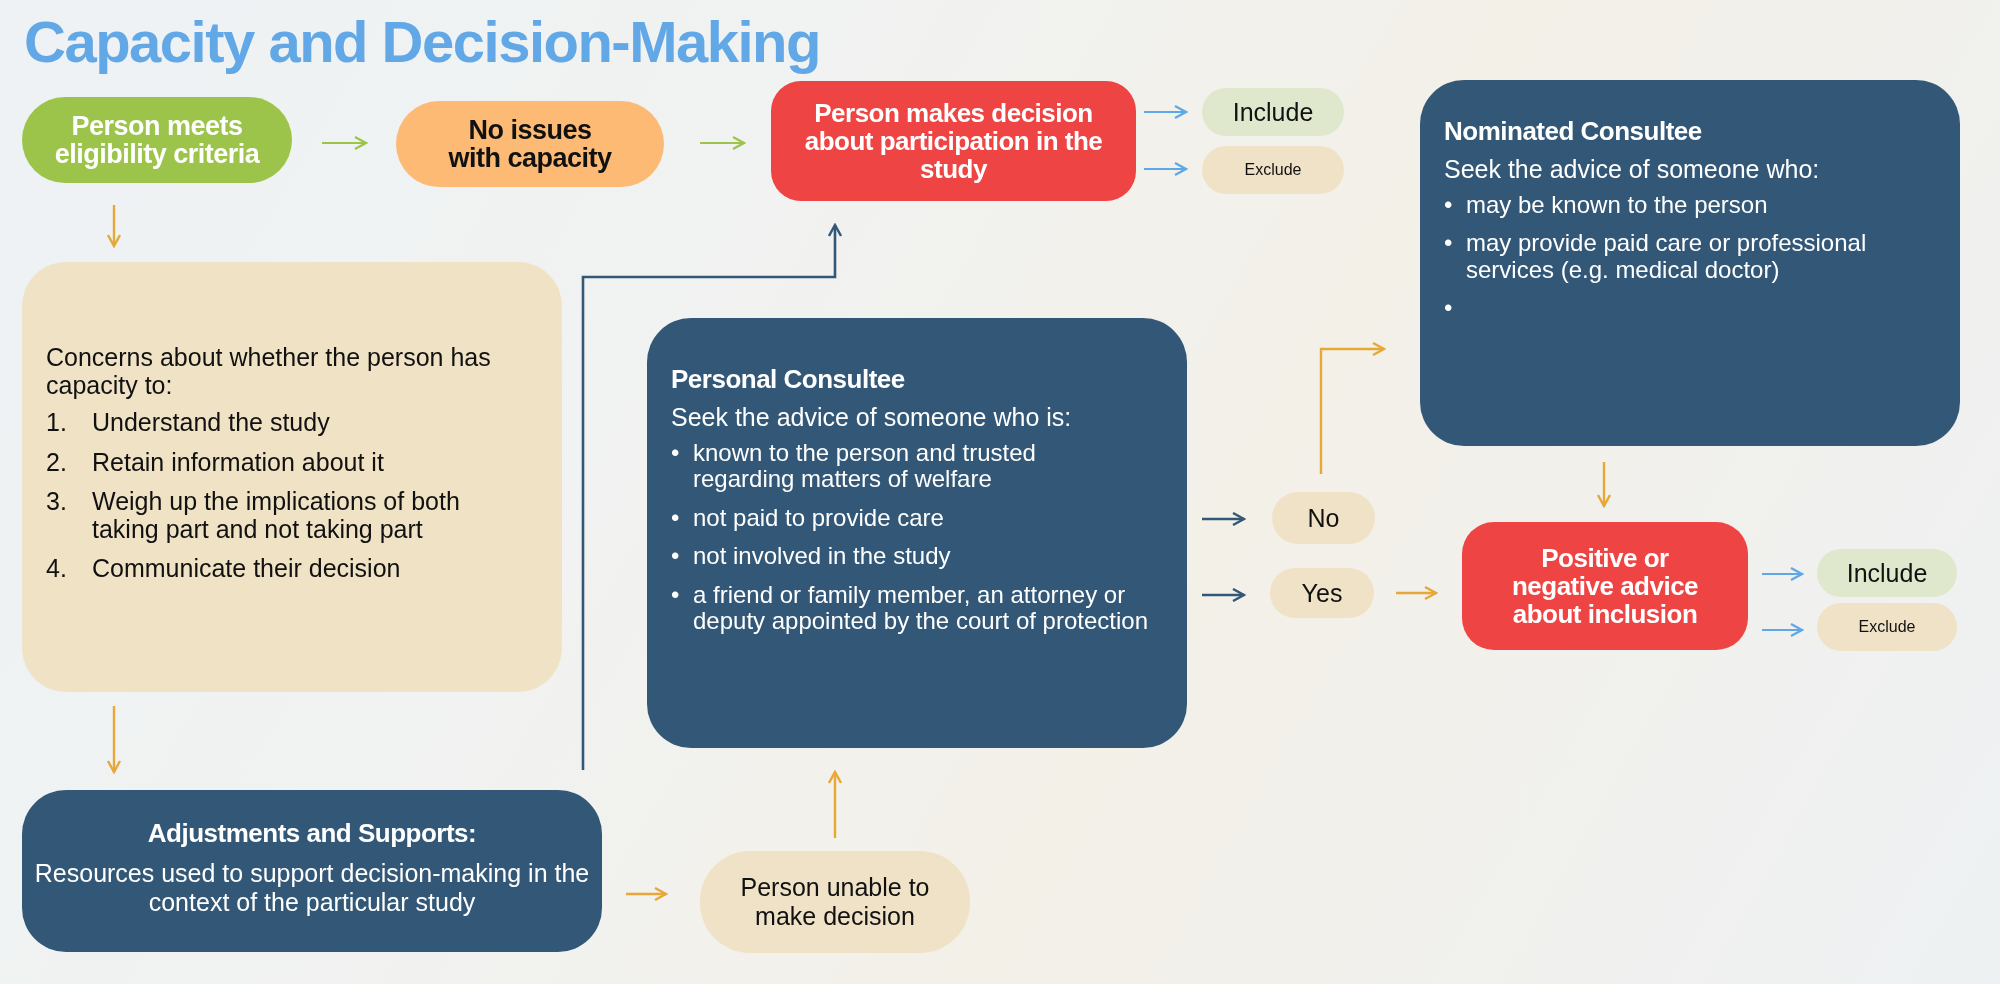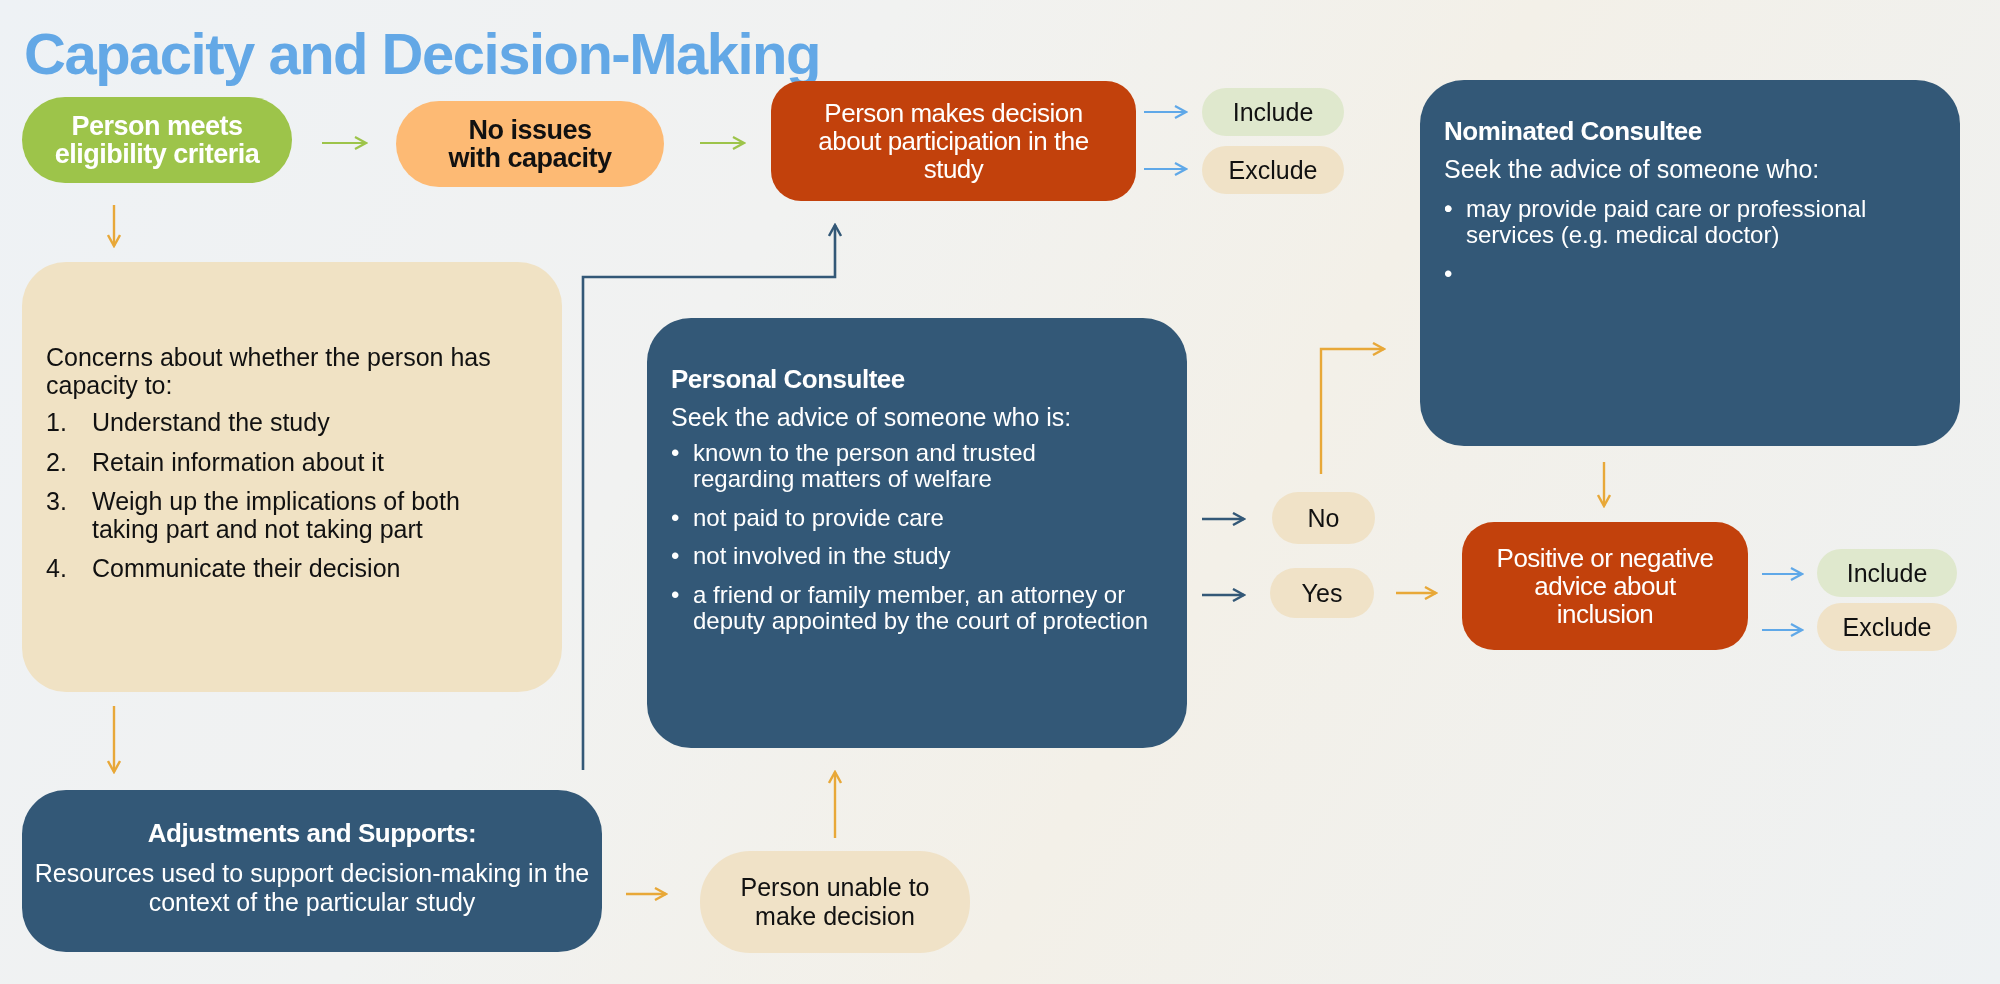--- a/index.html
+++ b/index.html
@@ -5,33 +5,33 @@
   * { box-sizing: border-box; margin: 0; padding: 0; }
   html, body { width: 2000px; height: 984px; overflow: hidden; }
   body {
     position: relative;
     font-family: "Liberation Sans", "DejaVu Sans", sans-serif;
     background: linear-gradient(120deg, #eef2f5 0%, #f1f2f1 35%, #f3f0e8 60%, #eef1f3 100%);
     color: #111;
   }
   .abs { position: absolute; }
   .title {
-    left: 24px; top: 20px;
+    left: 24px; top: 8px;
     font-size: 58px; font-weight: bold; color: #63a8e6;
     letter-spacing: -1.5px;
   }
   .pill {
     position: absolute; display: flex; align-items: center; justify-content: center;
     text-align: center; border-radius: 45px; line-height: 1.05;
   }
   .green-solid { background: #9dc44a; color: #fff; font-weight: bold; font-size: 27px; letter-spacing: -0.5px; }
   .green-light { background: #fdba74; color: #111; font-weight: bold; font-size: 27px; letter-spacing: -0.5px; }
-  .blue-box { background: #c2410c; color: #fff; font-weight: normal; font-size: 26px; letter-spacing: -0.5px; line-height: 1.08; }
+  .blue-box { background: #ef4444; color: #fff; font-weight: bold; font-size: 26px; letter-spacing: -0.5px; line-height: 1.08; }
   .include { background: #dfe8cd; font-size: 25px; color: #111; border-radius: 30px; }
-  .exclude { background: #f0e2c7; font-size: 25px; color: #111; border-radius: 30px; }
+  .exclude { background: #f0e2c7; font-size: 16px; color: #111; border-radius: 30px; }
   .tan-pill { background: #f0e2c7; font-size: 25px; color: #111; border-radius: 30px; }
   .navy {
     position: absolute; background: #335877; color: #fff; border-radius: 44px;
   }
   .navy h3 { font-size: 26px; font-weight: bold; letter-spacing: -0.5px; margin-bottom: 8px; }
   .navy .intro { font-size: 25px; margin-bottom: 8px; }
   .navy ul { list-style: none; }
   .navy li { font-size: 24px; line-height: 1.1; position: relative; padding-left: 22px; margin-bottom: 12px; }
   .navy li .bullet { position: absolute; left: 0; top: 0; }
   .concerns {
@@ -156,21 +156,21 @@
   <span>No</span>
 </div>
 <div class="pill tan-pill" style="left:1270px; top:568px; width:104px; height:50px;">
   <span>Yes</span>
 </div>
 
 <div class="navy" style="left:1420px; top:80px; width:540px; height:366px; padding:36px 40px 0 24px;">
   <h3>Nominated Consultee</h3>
   <div class="intro">Seek the advice of someone who:</div>
   <ul>
-    <li><span class="bullet">•</span></li>
+    <li><span class="bullet">•</span><span>may be known to the person</span></li>
     <li><span class="bullet">•</span><span>may provide paid care or professional services (e.g. medical doctor)</span></li>
     <li style="padding-right:60px;"><span class="bullet">•</span></li>
   </ul>
 </div>
 
 <div class="pill blue-box" style="left:1462px; top:522px; width:286px; height:128px; border-radius:32px; padding:0 26px;">
   <span>Positive or negative advice about inclusion</span>
 </div>
 
 <div class="pill include" style="left:1817px; top:549px; width:140px; height:48px;">

